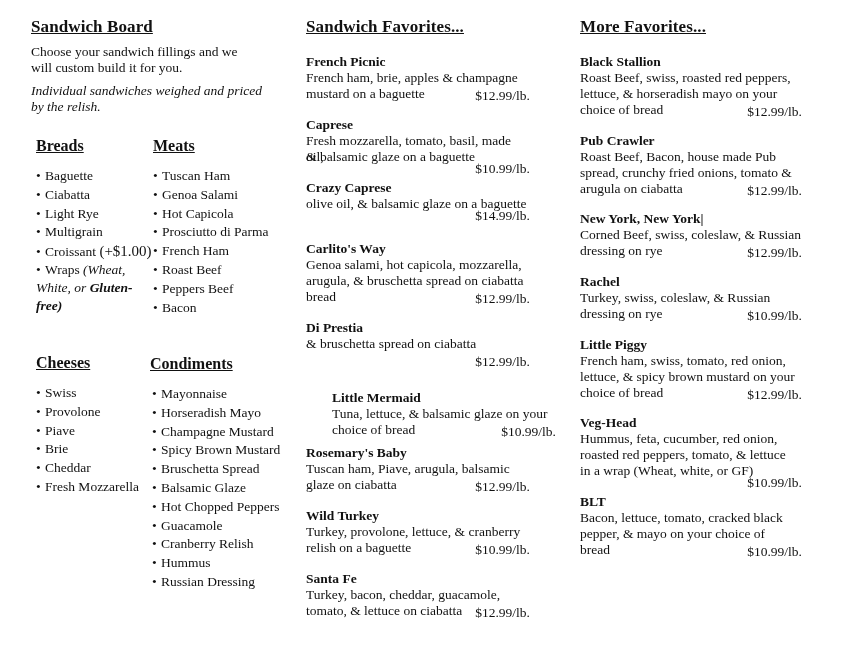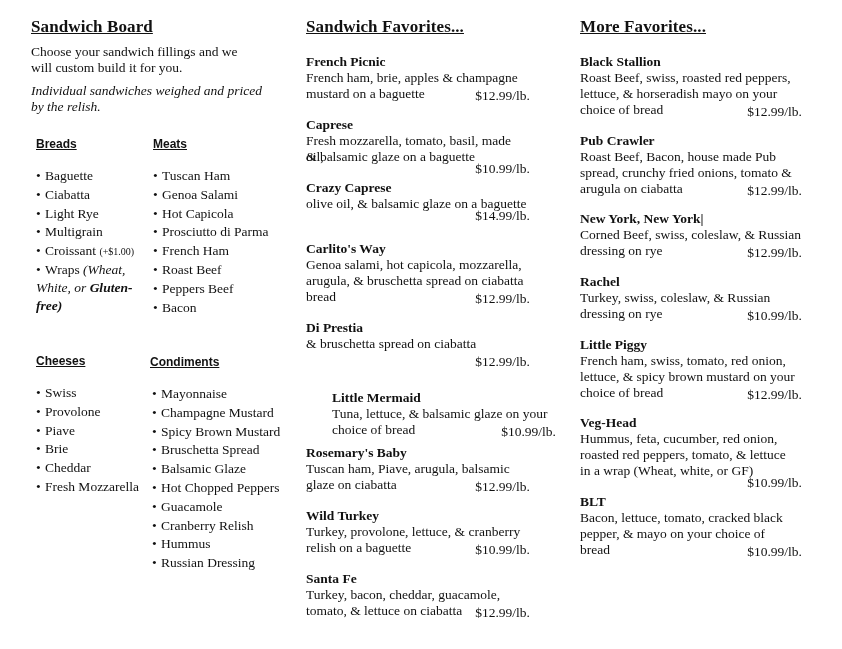--- a/index.html
+++ b/index.html
@@ -18,30 +18,30 @@
       font-weight: bold; font-size: 17px; text-decoration: underline;
       letter-spacing: 0.1px; white-space: nowrap;
     }
     .intro {
       position: absolute; font-family: "Liberation Serif", "DejaVu Serif", serif;
       font-size: 13.5px; line-height: 16px;
     }
     .intro.italic { font-style: italic; }
 
     .cat-h {
-      position: absolute; font-family: Liberation Sans, sans-serif;
-      font-weight: bold; font-size: 12px; text-decoration: underline;
+      position: absolute; font-family: Liberation Serif, serif;
+      font-weight: bold; font-size: 16px; text-decoration: underline;
     }
     .ing-list {
       position: absolute; margin: 0; padding: 0; list-style: none;
       font-family: "Liberation Serif", "DejaVu Serif", serif; font-size: 13.5px;
     }
     .ing-list li { height: 18.8px; line-height: 18.8px; white-space: nowrap; }
     .ing-list li .bullet { display: inline-block; width: 9px; }
-    .small-note { font-size: 10px; }
+    .small-note { font-size: 15px; }
     .wrap-li { white-space: normal !important; height: auto !important; line-height: 18px !important; }
 
     .item { position: absolute; font-family: "Liberation Serif", "DejaVu Serif", serif; font-size: 13.5px; line-height: 16px; }
     .item .name { font-weight: bold; }
     .item .price { position: absolute; right: 0; }
     .price-line { position: relative; height: 16px; }
   </style>
 </head>
 <body>
 
@@ -78,20 +78,21 @@
     <li><span class="bullet">•</span><span>Provolone</span></li>
     <li><span class="bullet">•</span><span>Piave</span></li>
     <li><span class="bullet">•</span><span>Brie</span></li>
     <li><span class="bullet">•</span><span>Cheddar</span></li>
     <li><span class="bullet">•</span><span>Fresh Mozzarella</span></li>
   </ul>
 
   <div class="cat-h" style="top:355px;left:119px;">Condiments</div>
   <ul class="ing-list" style="top:385px;left:121px;">
     <li><span class="bullet">•</span><span>Mayonnaise</span></li>
+    <li><span class="bullet">•</span><span>Horseradish Mayo</span></li>
     <li><span class="bullet">•</span><span>Champagne Mustard</span></li>
     <li><span class="bullet">•</span><span>Spicy Brown Mustard</span></li>
     <li><span class="bullet">•</span><span>Bruschetta Spread</span></li>
     <li><span class="bullet">•</span><span>Balsamic Glaze</span></li>
     <li><span class="bullet">•</span><span>Hot Chopped Peppers</span></li>
     <li><span class="bullet">•</span><span>Guacamole</span></li>
     <li><span class="bullet">•</span><span>Cranberry Relish</span></li>
     <li><span class="bullet">•</span><span>Hummus</span></li>
     <li><span class="bullet">•</span><span>Russian Dressing</span></li>
   </ul>

